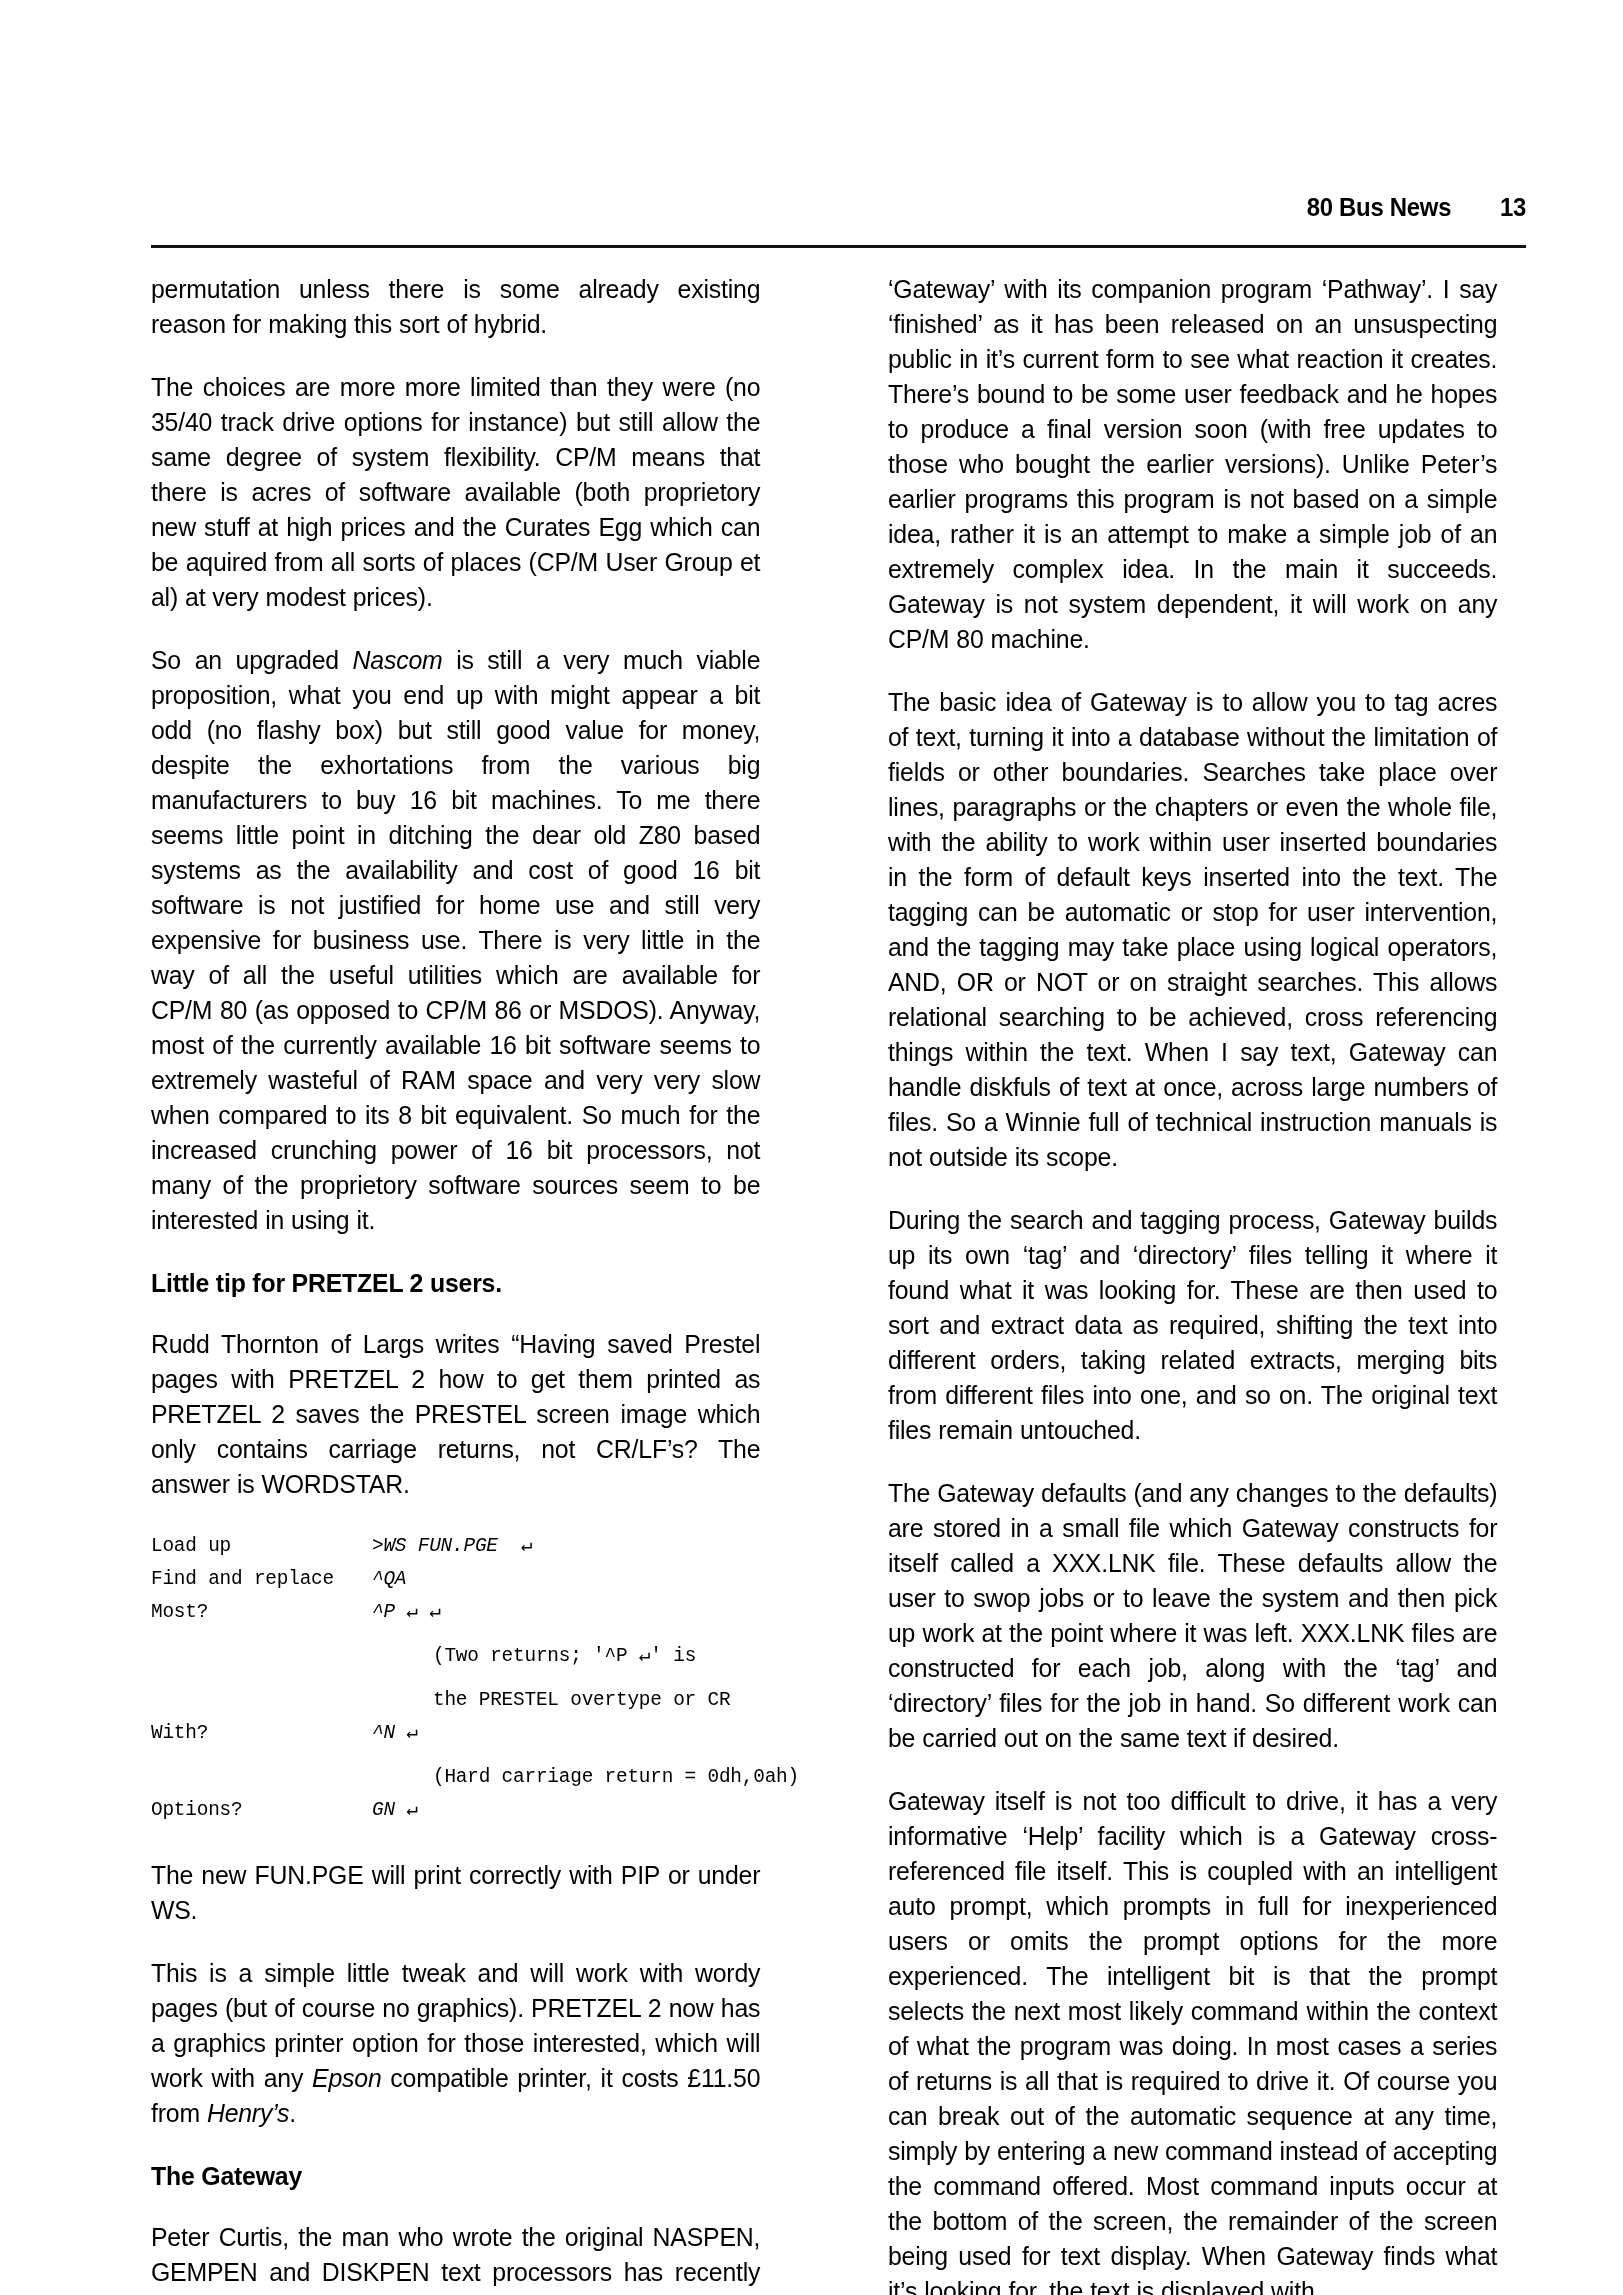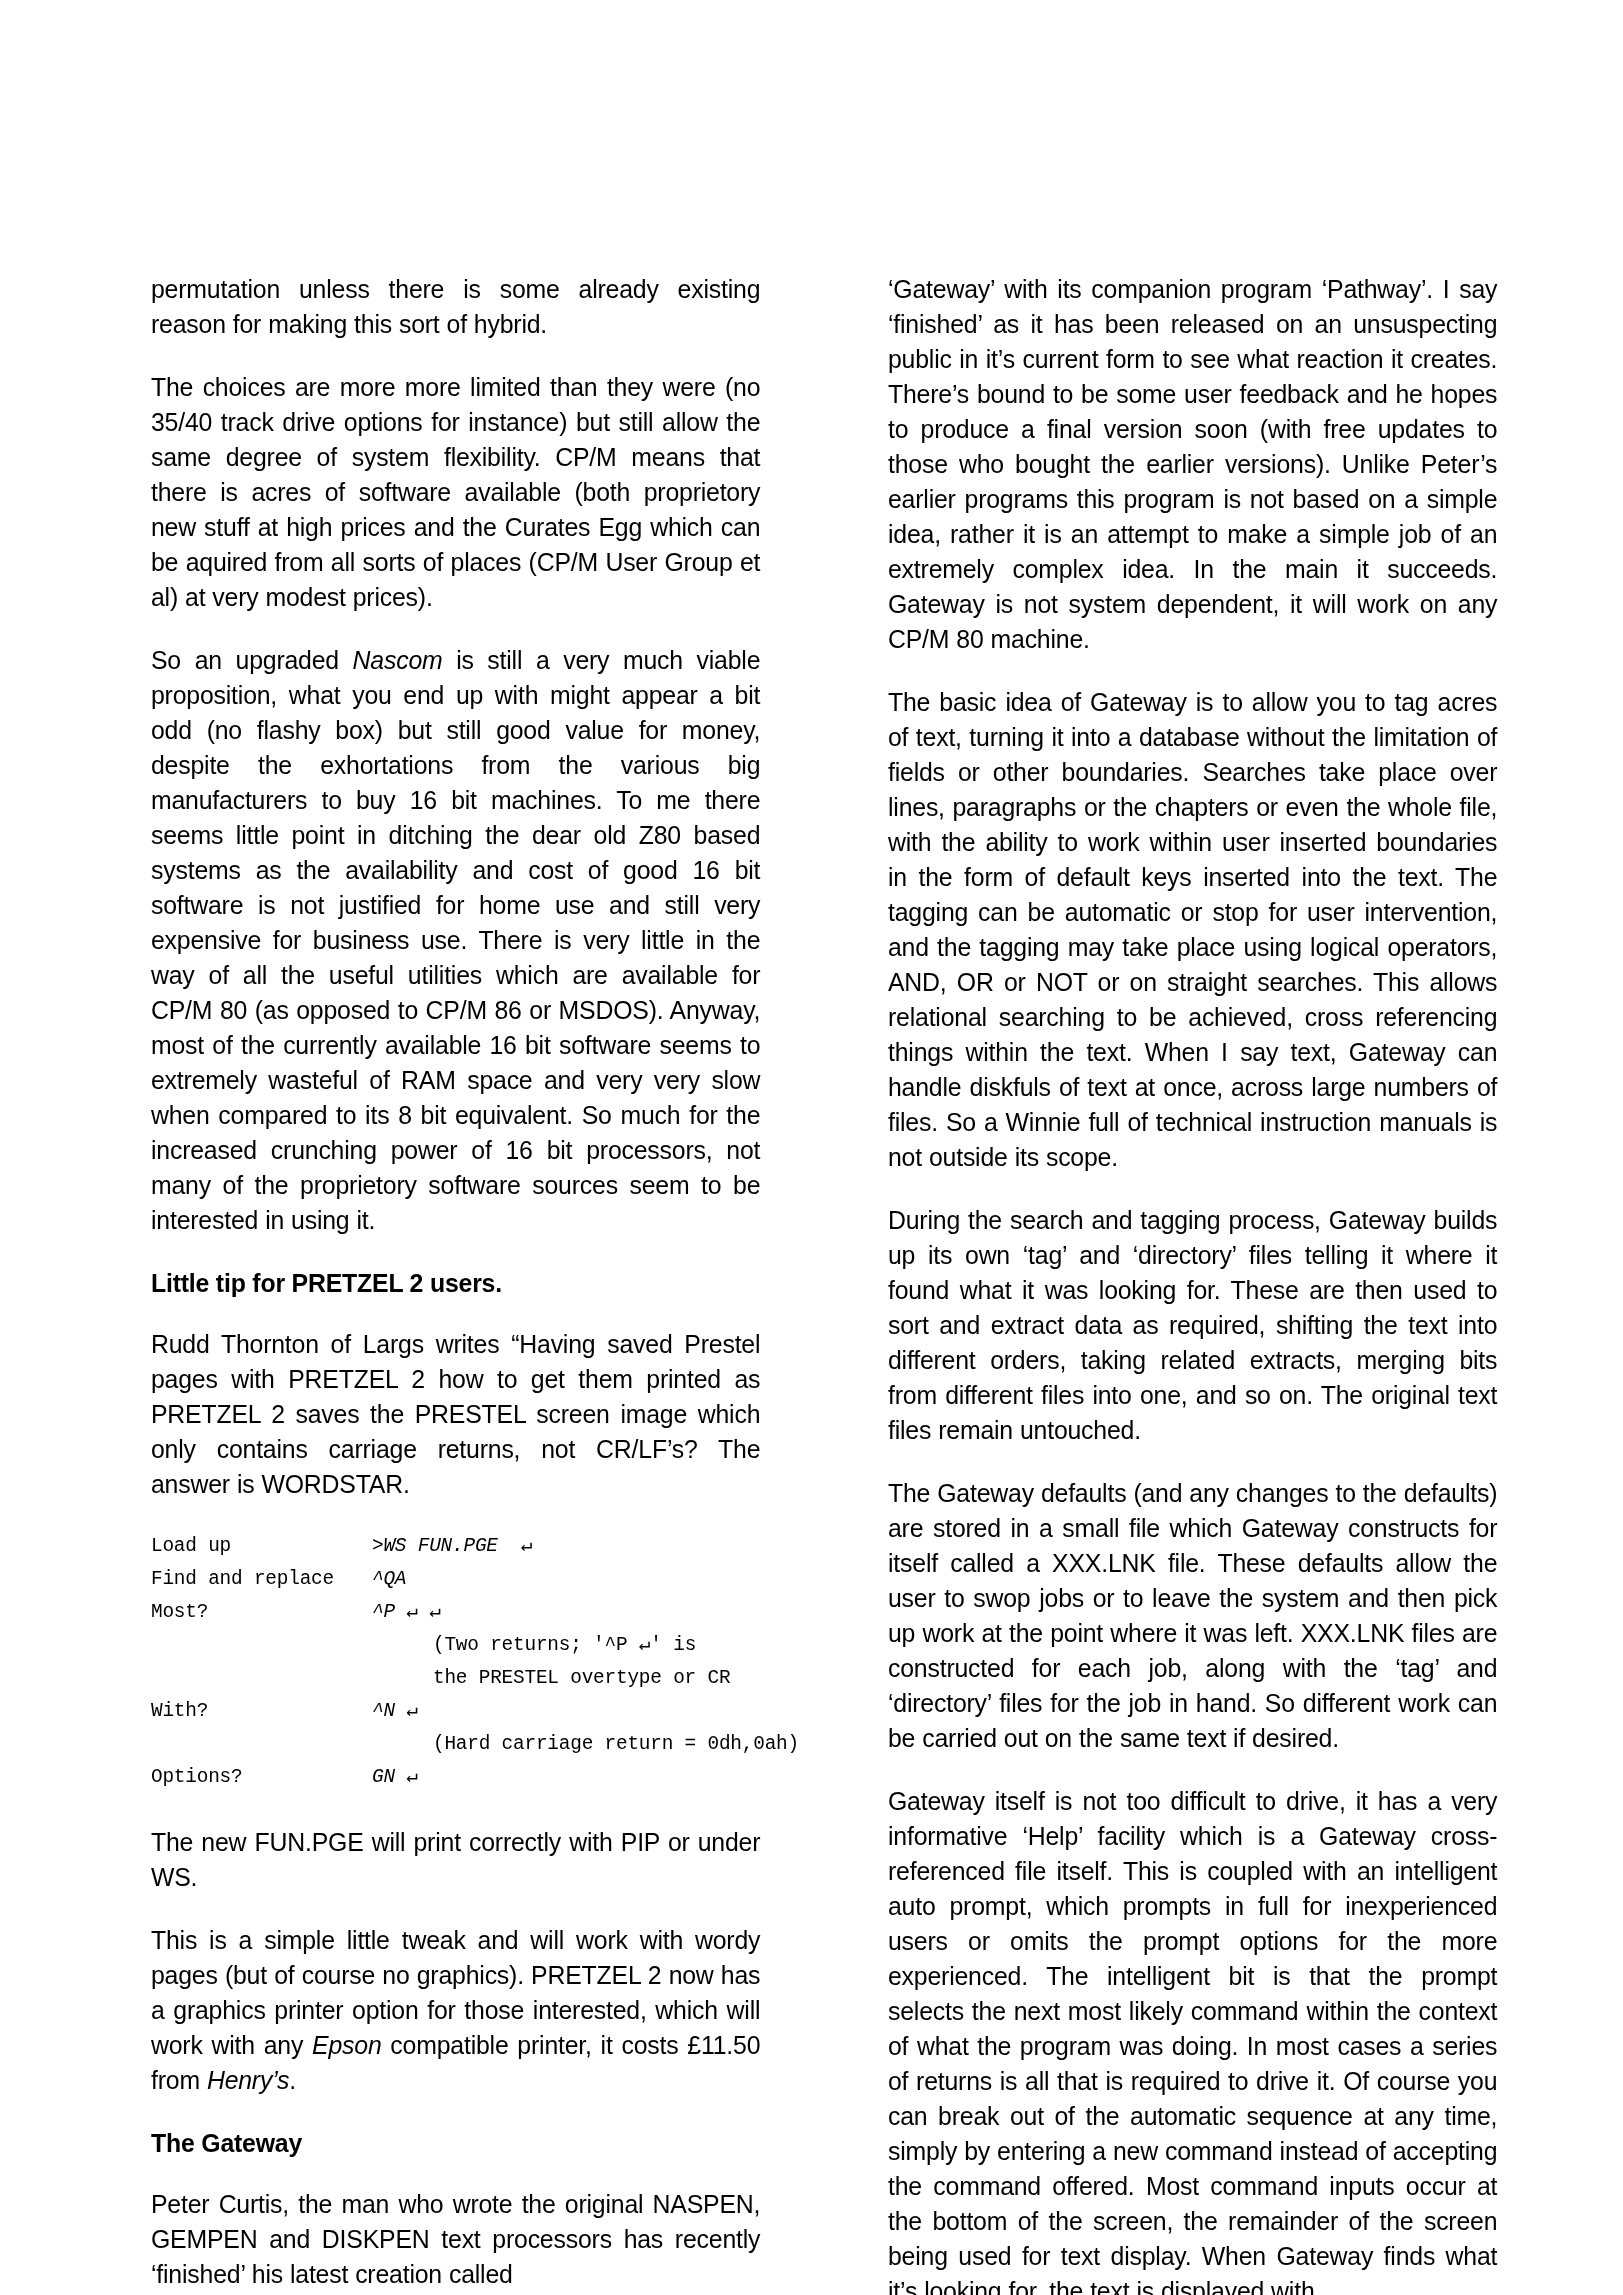--- a/index.html
+++ b/index.html
@@ -110,27 +110,35 @@
     white-space: pre;
   }
   .lrow .cmd {
     font-style: italic;
     white-space: pre;
   }
   .lrow.note .lbl { visibility: hidden; }
   .lrow.note .cmd {
     font-style: normal;
     padding-left: 61px;
+    margin-top: 11px;
   }
 </style>
 </head>
 <body>
 
 <div class="page">
 
+  <div class="header">
+    <div class="header-inner">
+      <span>80 Bus News</span>
+      <span>13</span>
+    </div>
+    <div class="header-rule"></div>
+  </div>
 
   <div class="columns">
 
     <div class="col">
 
       <p class="body">permutation unless there is some already existing reason for making this sort of hybrid.</p>
       <p class="body">The choices are more more limited than they were (no 35/40 track drive options for instance) but still allow the same degree of system flexibility. CP/M means that there is acres of software available (both proprietory new stuff at high prices and the Curates Egg which can be aquired from all sorts of places (CP/M User Group et al) at very modest prices).</p>
 
       <p class="body"><span>So an upgraded </span><i>Nascom</i><span> is still a very much viable proposition, what you end up with might appear a bit odd (no flashy box) but still good value for money, despite the exhortations from the various big manufacturers to buy 16 bit machines. To me there seems little point in ditching the dear old Z80 based systems as the availability and cost of good 16 bit software is not justified for home use and still very expensive for business use. There is very little in the way of all the useful utilities which are available for CP/M 80 (as opposed to CP/M 86 or MSDOS). Anyway, most of the currently available 16 bit software seems to extremely wasteful of RAM space and very very slow when compared to its 8 bit equivalent. So much for the increased crunching power of 16 bit processors, not many of the proprietory software sources seem to be interested in using it.</span></p>
 

